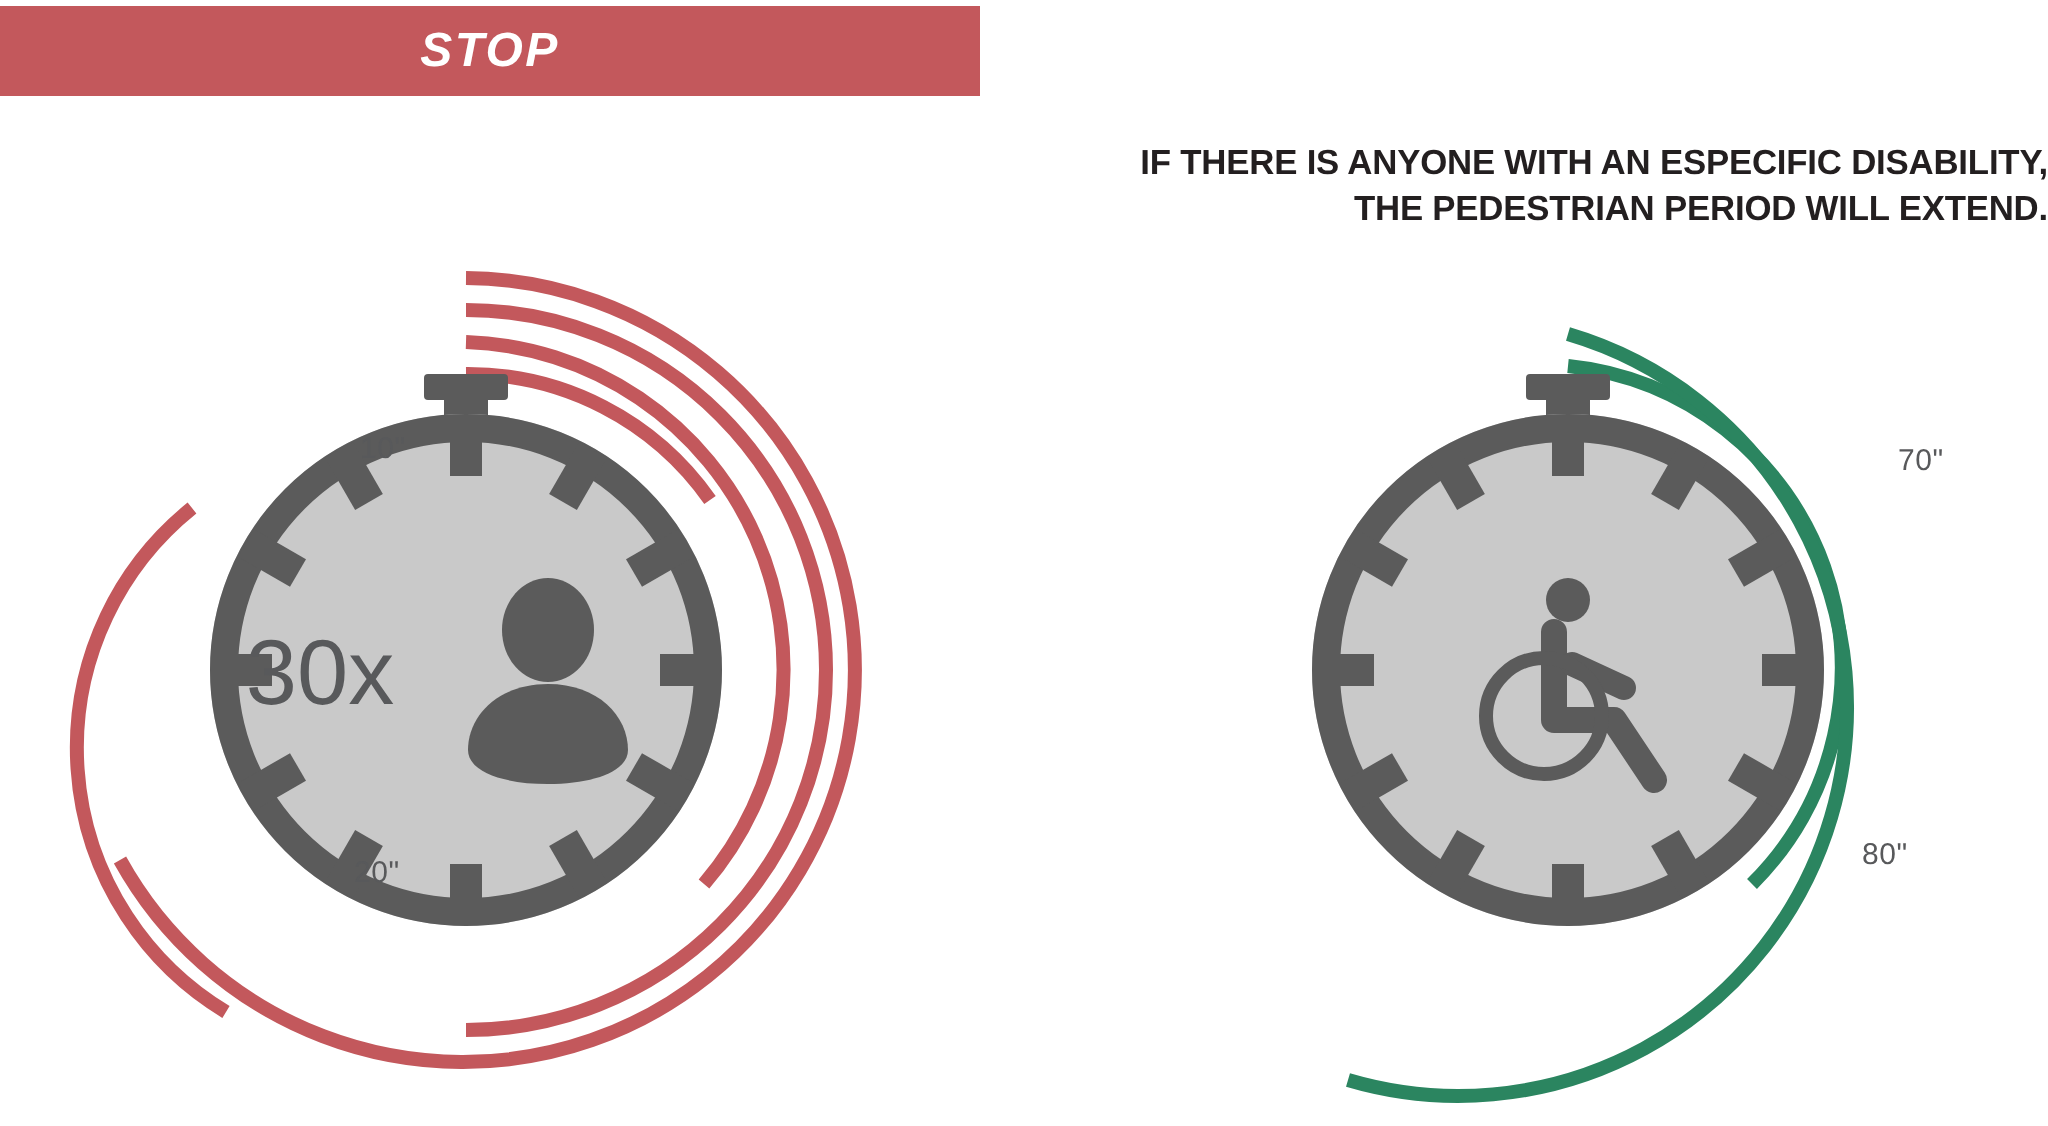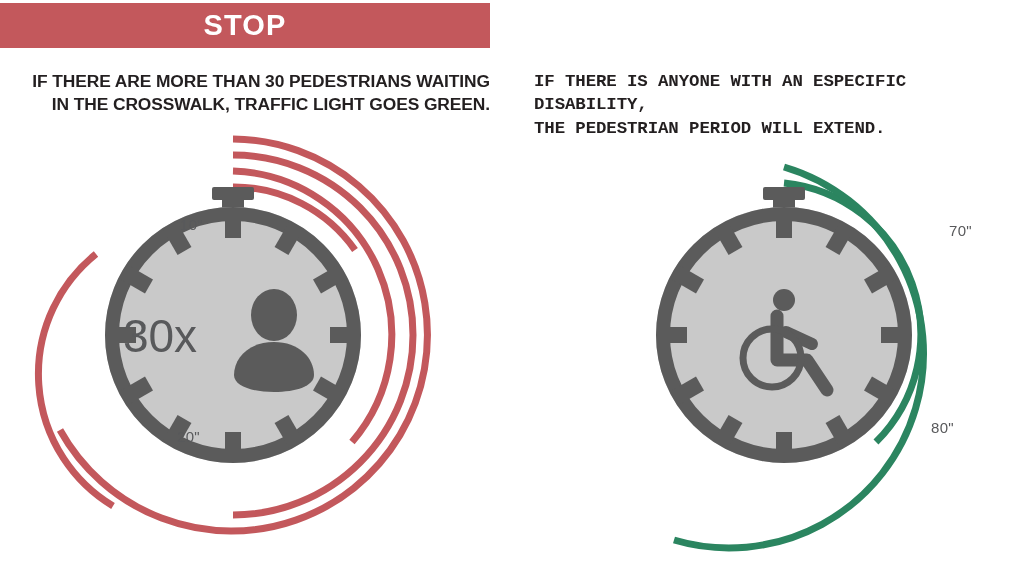--- a/index.html
+++ b/index.html
@@ -29,40 +29,41 @@
     top: 3px;
     left: 0;
     width: 490px;
     height: 45px;
     display: flex;
     align-items: center;
     justify-content: center;
   }
   .header-bar .title {
     color: #ffffff;
-    font-size: 29px;
+    font-size: 24px;
     font-weight: bold;
     letter-spacing: 1.2px;
     line-height: 1;
+    font-style: italic;
   }
 
   .subtitle {
     position: absolute;
     top: 70px;
     left: 0;
     width: 490px;
     text-align: right;
     color: #231f20;
     font-size: 17.4px;
     font-weight: bold;
     letter-spacing: -0.1px;
     line-height: 1.35;
     white-space: pre-line;
   }
-  .panel.right .subtitle { text-align: left; font-family: Liberation Mono, monospace; }
+  .panel.right .subtitle { text-align: right; }
 
   .clock-stage {
     position: absolute;
     top: 120px;
     left: 0;
     width: 490px;
     height: 443px;
   }
   svg.clock-svg {
     position: absolute;
@@ -89,22 +90,20 @@
 </style>
 </head>
 <body>
 
 <div class="panel left">
 
   <div class="header-bar" style="background:#c3585c;">
     <span class="title">STOP</span>
   </div>
 
-  <div class="subtitle">IF THERE ARE MORE THAN 30 PEDESTRIANS WAITING
-IN THE CROSSWALK, TRAFFIC LIGHT GOES GREEN.</div>
 
   <div class="clock-stage">
     <svg class="clock-svg" viewBox="0 0 490 443">
 
       <g fill="none" stroke="#c3585c" stroke-width="7" stroke-linecap="butt">
         <path d="M 233 67 A 148 148 0 0 1 355 130"></path>
         <path d="M 233 51 A 164 164 0 0 1 352 322"></path>
         <path d="M 233 35 A 180 180 0 0 1 233 395"></path>
         <path d="M 233 19 A 196 196 0 1 1 60 310"></path>
         <path d="M 96 134 A 154 154 0 0 0 113 386"></path>

